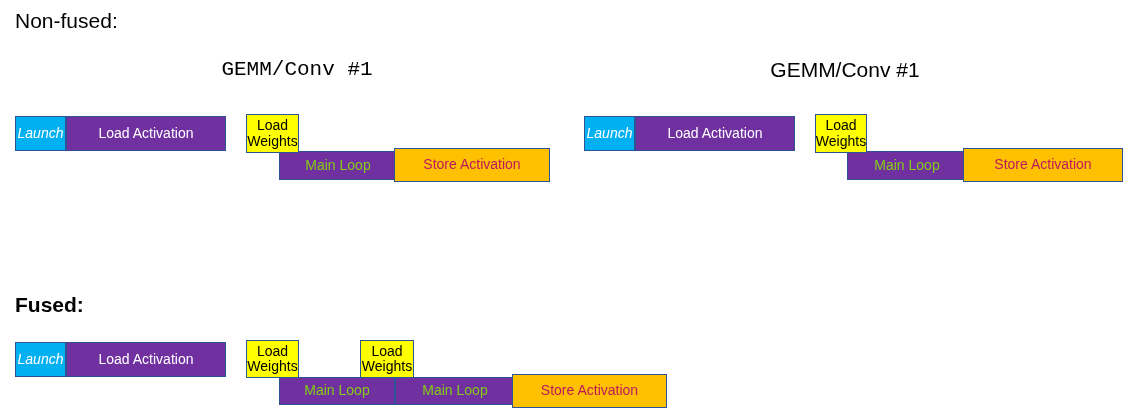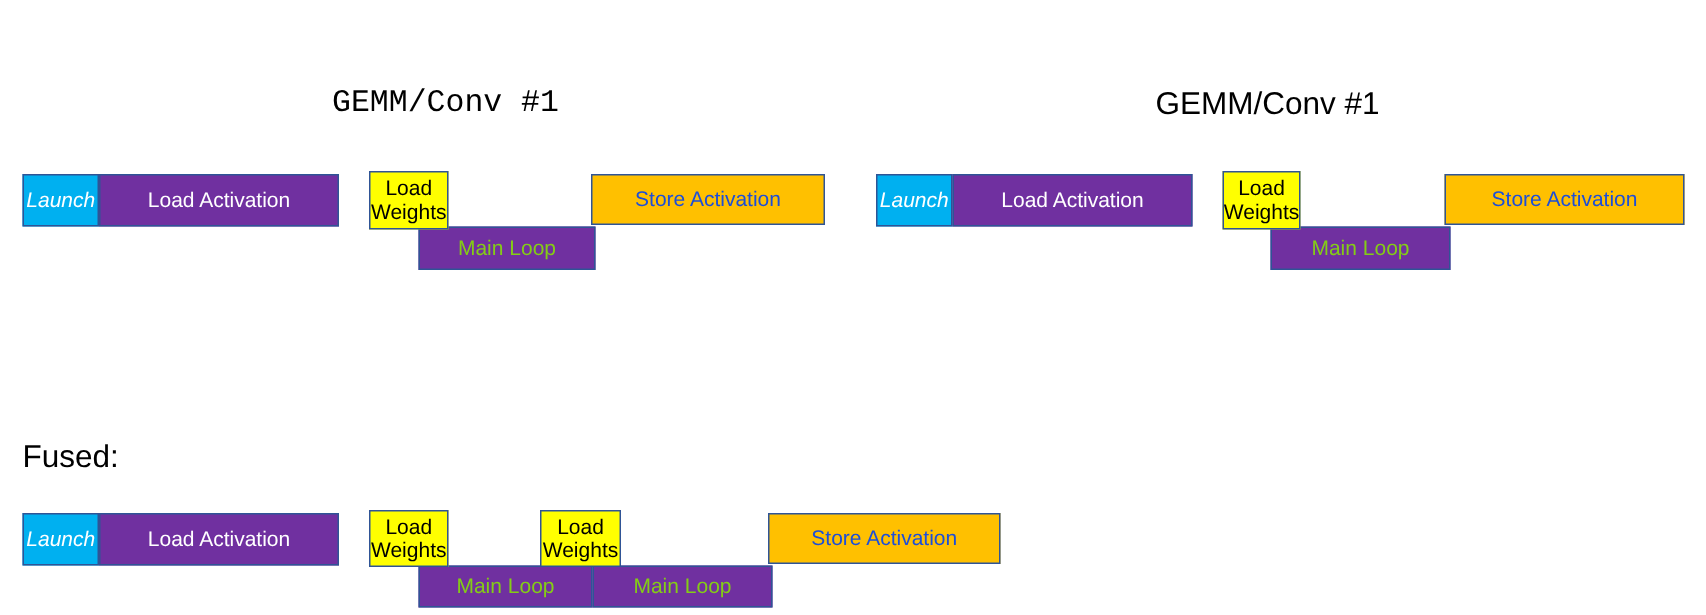--- a/index.html
+++ b/index.html
@@ -38,30 +38,31 @@
     justify-content: center;
     text-align: center;
     font-size: 14px;
     line-height: 1.08;
     overflow: hidden;
   }
   .box.launch   { background: var(--c-launch, #00B0F0); color: #ffffff; z-index: 1; font-style: italic; }
   .box.purple   { background: var(--c-purple, #7030A0); color: #ffffff; z-index: 1; }
   .box.mainloop { background: var(--c-purple, #7030A0); color: #84cc16; z-index: 2; }
   .box.yellow   { background: var(--c-yellow, #FFFF00); color: #000000; z-index: 3; margin-left: 20px; }
-  .box.orange   { background: var(--c-orange, #FFC000); color: #1d4ed8; z-index: 3; }
+  .box.orange   { background: var(--c-orange, #FFC000); color: #be185d; z-index: 3; margin-top: 32px; }
 </style>
 </head>
 <body>
 
 <div class="canvas">
 
+  <div class="section-title" style="left:15px; top:9px;">Non-fused:</div>
   <div class="chart-title" style="left:147px; top:58px;font-family:Liberation Mono, monospace;">GEMM/Conv #1</div>
   <div class="chart-title" style="left:695px; top:58px;">GEMM/Conv #1</div>
-  <div class="section-title" style="left:15px; top:293px;">Fused:</div>
+  <div class="section-title" style="left:15px; top:293px;font-weight:bold;">Fused:</div>
 
   <div class="box launch" style="left:15px;  top:116px; width:51px;  height:35px;">Launch</div>
   <div class="box purple" style="left:66px;  top:116px; width:160px; height:35px;">Load Activation</div>
   <div class="box yellow" style="left:226px; top:114px; width:53px;  height:39px;">Load Weights</div>
   <div class="box mainloop" style="left:279px; top:151px; width:118px; height:29px;">Main Loop</div>
   <div class="box orange" style="left:394px; top:116px; width:156px; height:34px;">Store Activation</div>
 
   <div class="box launch" style="left:584px; top:116px; width:51px;  height:35px;">Launch</div>
   <div class="box purple" style="left:635px; top:116px; width:160px; height:35px;">Load Activation</div>
   <div class="box yellow" style="left:795px; top:114px; width:52px;  height:39px;">Load Weights</div>

